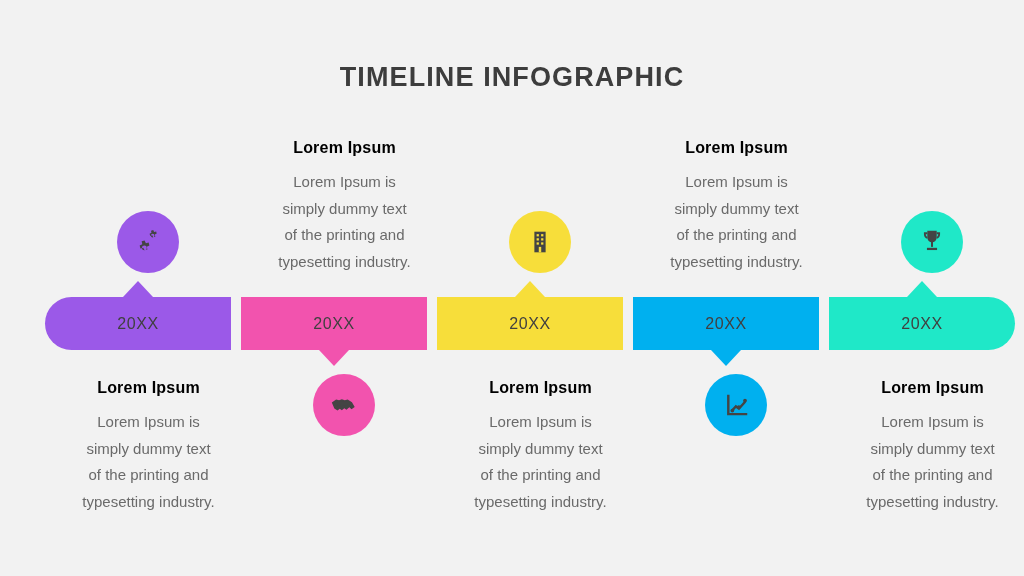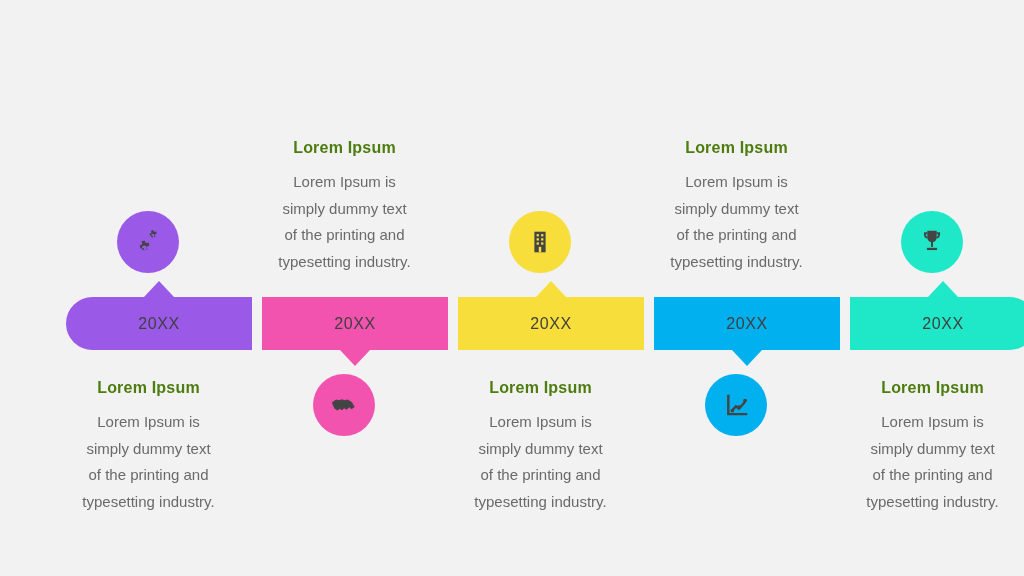--- a/index.html
+++ b/index.html
@@ -32,21 +32,21 @@
     font-weight: bold;
     letter-spacing: 1.1px;
     color: #3d3d3d;
     font-family: "Liberation Sans", sans-serif;
   }
 
   
   .timeline {
     position: absolute;
     top: 297px;
-    left: 66px;
+    left: 45px;
     width: 915px;
     height: 53px;
   }
 
   .segment {
     position: absolute;
     top: 0;
     height: 53px;
     width: 186px;
   }
@@ -118,41 +118,42 @@
 
   
   .text-block {
     position: absolute;
     width: 205px;
     text-align: center;
   }
   .tb-heading {
     font-size: 16px;
     font-weight: bold;
-    color: #4d7c0f;
+    color: #000000;
     letter-spacing: 0.2px;
     margin-bottom: 12px;
     font-family: "Liberation Sans", sans-serif;
   }
   .tb-body {
     font-size: 15px;
     line-height: 26.5px;
     color: #6a6a6a;
     font-family: "Liberation Sans", sans-serif;
     text-align: center;
   }
   .tb-body span {
     display: block;
   }
 </style>
 </head>
 <body style="background: rgb(242, 242, 242);">
 
 <div class="canvas">
 
+  <div class="title">TIMELINE INFOGRAPHIC</div>
 
   <div class="timeline">
       <div class="segment first" style="left: 0px;">
         <div class="seg-body" style="background: rgb(155, 89, 232);"></div>
         <div class="arrow up" style="border-bottom-color: rgb(155, 89, 232);"></div>
         <div class="seg-label">20XX</div>
       </div>
       <div class="segment" style="left: 196px;">
         <div class="seg-body" style="background: rgb(242, 83, 174);"></div>
         <div class="arrow down" style="border-top-color: rgb(242, 83, 174);"></div>

